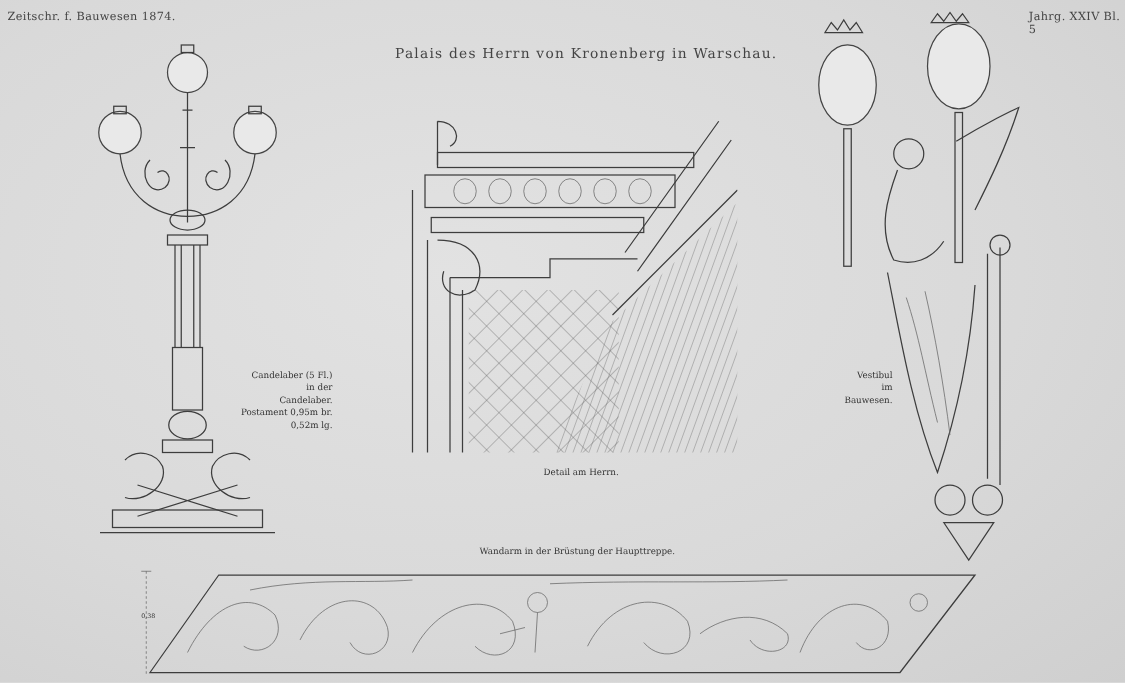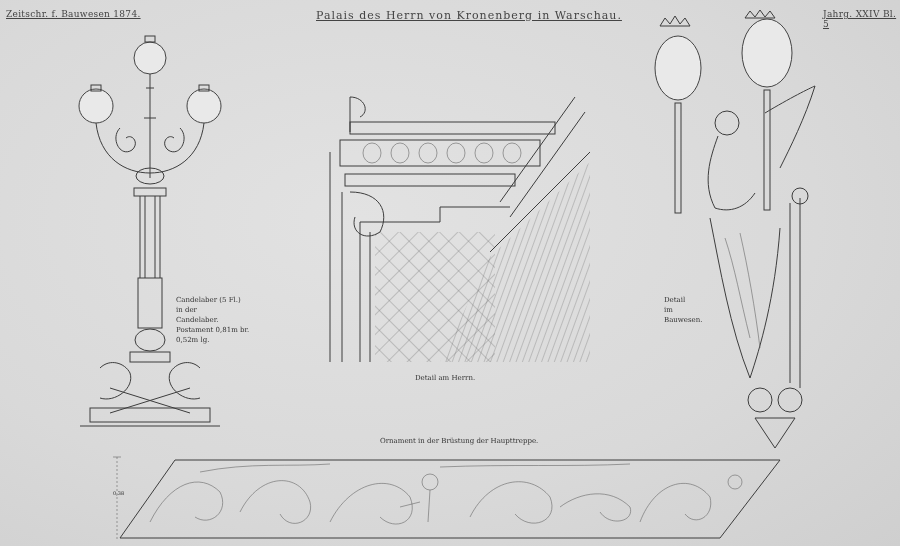--- a/index.html
+++ b/index.html
@@ -7,25 +7,25 @@
     width:900px; height:546px; overflow:hidden;
     background:#dcdcdc;
     font-family:"DejaVu Serif", serif;
     color:#3a3a3a;
     position:relative;
   }
   .sheet {
     position:absolute; inset:0;
     background: radial-gradient(ellipse at 40% 40%, #e2e2e2 0%, #d9d9d9 60%, #cfcfcf 100%);
   }
-  .hdr { position:absolute; top:9px; font-size:10px; letter-spacing:0.3px; color:#444;text-decoration:underline; }
+  .hdr { position:absolute; top:9px; font-size:10px; letter-spacing:0.3px; color:#444; }
   .hdr.left { left:6px; font-size:9px; }
-  .hdr.center { left:316px; font-size:11px; letter-spacing:1px; }
+  .hdr.center { left:316px; font-size:11px; letter-spacing:1px;margin-top:27px; }
   .hdr.right { left:823px; font-size:9px; }
-  .caption { position:absolute; font-size:7px; text-align:left; line-height:10px; color:#333; }
+  .caption { position:absolute; font-size:7px; text-align:right; line-height:10px; color:#333; }
   svg { position:absolute; }
   .ln { stroke:#3d3d3d; fill:none; stroke-width:1; }
   .lt { stroke:#666; fill:none; stroke-width:0.6; }
   .glass { fill:#e9e9e9; stroke:#444; stroke-width:1; }
 </style>
 </head>
 <body>
 
 <div class="sheet"></div>
 
@@ -52,21 +52,21 @@
   <rect class="ln" x="60" y="324" width="40" height="10"></rect>
   <path class="ln" d="M30 340 C40 330 55 335 60 345 C65 360 45 375 30 370 M130 340 C120 330 105 335 100 345 C95 360 115 375 130 370"></path>
   <path class="ln" d="M40 360 L120 385 M120 360 L40 385"></path>
   <rect class="ln" x="20" y="380" width="120" height="14"></rect>
   <line class="ln" x1="10" y1="398" x2="150" y2="398"></line>
 </svg>
 <div class="caption" style="left:176px;top:295px;width:90px">
   <div>Candelaber (5 Fl.)</div>
   <div>in der</div>
   <div>Candelaber.</div>
-  <div>Postament 0,81m br. 0,52m lg.</div>
+  <div>Postament 0,95m br. 0,52m lg.</div>
 </div>
 
 <svg width="270" height="275" style="left:320px;top:92px" viewBox="0 0 270 275">
   <defs>
     <pattern id="diag" width="14" height="14" patternUnits="userSpaceOnUse" patternTransform="rotate(45)">
       <path d="M0 0 L0 14 M0 0 L14 0" stroke="#666" stroke-width="0.6"></path>
     </pattern>
     <pattern id="slant" width="6" height="20" patternUnits="userSpaceOnUse" patternTransform="rotate(20)">
       <path d="M0 0 L0 20" stroke="#666" stroke-width="0.6"></path>
     </pattern>
@@ -104,26 +104,26 @@
   <path class="ln" d="M125 105 C150 90 170 80 175 78 C165 110 150 140 140 160"></path>
   <path class="ln" d="M70 210 C80 260 90 320 110 370 C120 340 135 290 140 220"></path>
   <path class="lt" d="M85 230 C95 260 100 290 110 330 M100 225 C108 260 115 300 120 340"></path>
   <path class="ln" d="M160 190 L160 380 M150 195 L150 375"></path>
   <circle class="ln" cx="160" cy="188" r="8"></circle>
   <circle class="ln" cx="120" cy="392" r="12"></circle>
   <circle class="ln" cx="150" cy="392" r="12"></circle>
   <path class="ln" d="M115 410 L135 440 L155 410 Z"></path>
 </svg>
 <div class="caption" style="left:664px;top:295px;width:50px">
-  <div>Detail</div>
+  <div>Vestibul</div>
   <div>im</div>
   <div>Bauwesen.</div>
 </div>
 
-<div class="caption" style="left:380px;top:436px;width:160px;white-space:nowrap">Ornament in der Brüstung der Haupttreppe.</div>
+<div class="caption" style="left:380px;top:436px;width:160px;white-space:nowrap">Wandarm in der Brüstung der Haupttreppe.</div>
 <svg width="680" height="90" style="left:110px;top:452px" viewBox="0 0 680 90">
   <line class="lt" x1="7" y1="5" x2="7" y2="87" stroke-dasharray="2,2"></line>
   <line class="lt" x1="3" y1="5" x2="11" y2="5"></line>
   <polygon class="ln" points="65,8 670,8 610,86 10,86"></polygon>
   <g class="lt">
     <path d="M40 70 C60 30 90 20 110 40 C120 60 100 75 85 65"></path>
     <path d="M130 60 C150 20 190 20 200 50 C205 70 180 80 170 62"></path>
     <path d="M220 70 C240 30 280 20 300 45 C310 70 285 80 270 65"></path>
     <circle cx="320" cy="30" r="8"></circle>
       <path d="M320 38 L318 70 M310 50 L290 55"></path>

